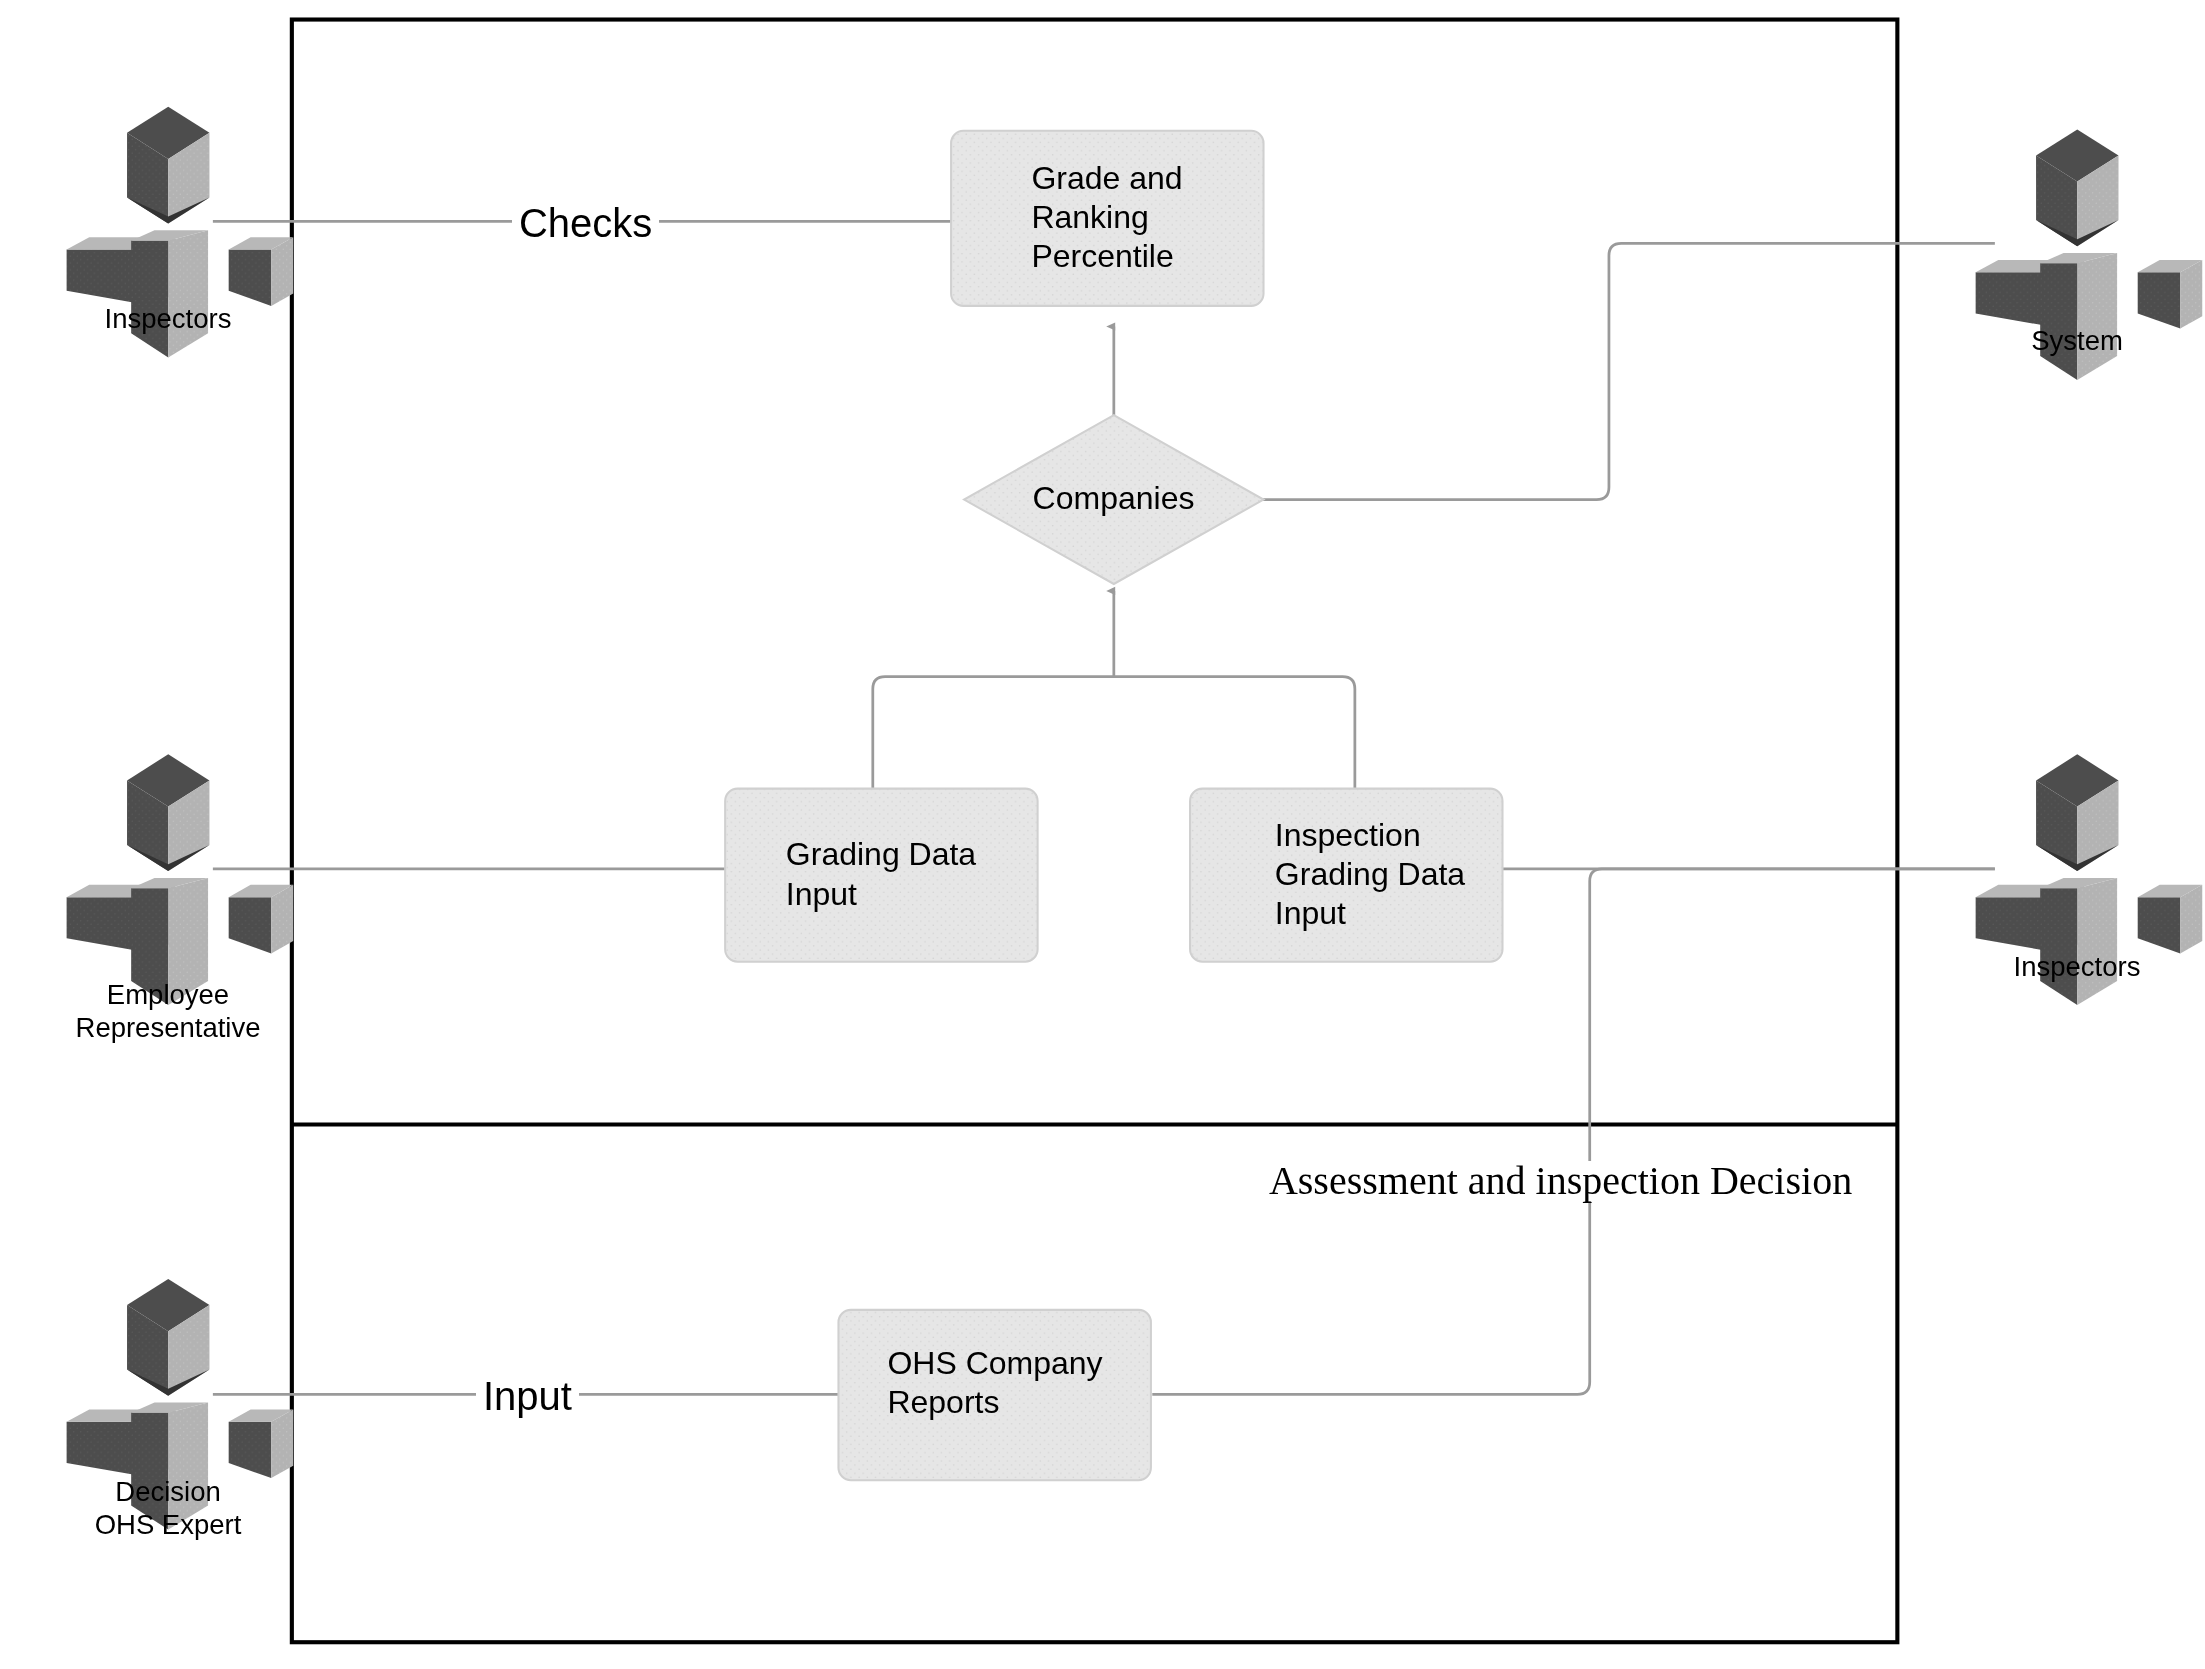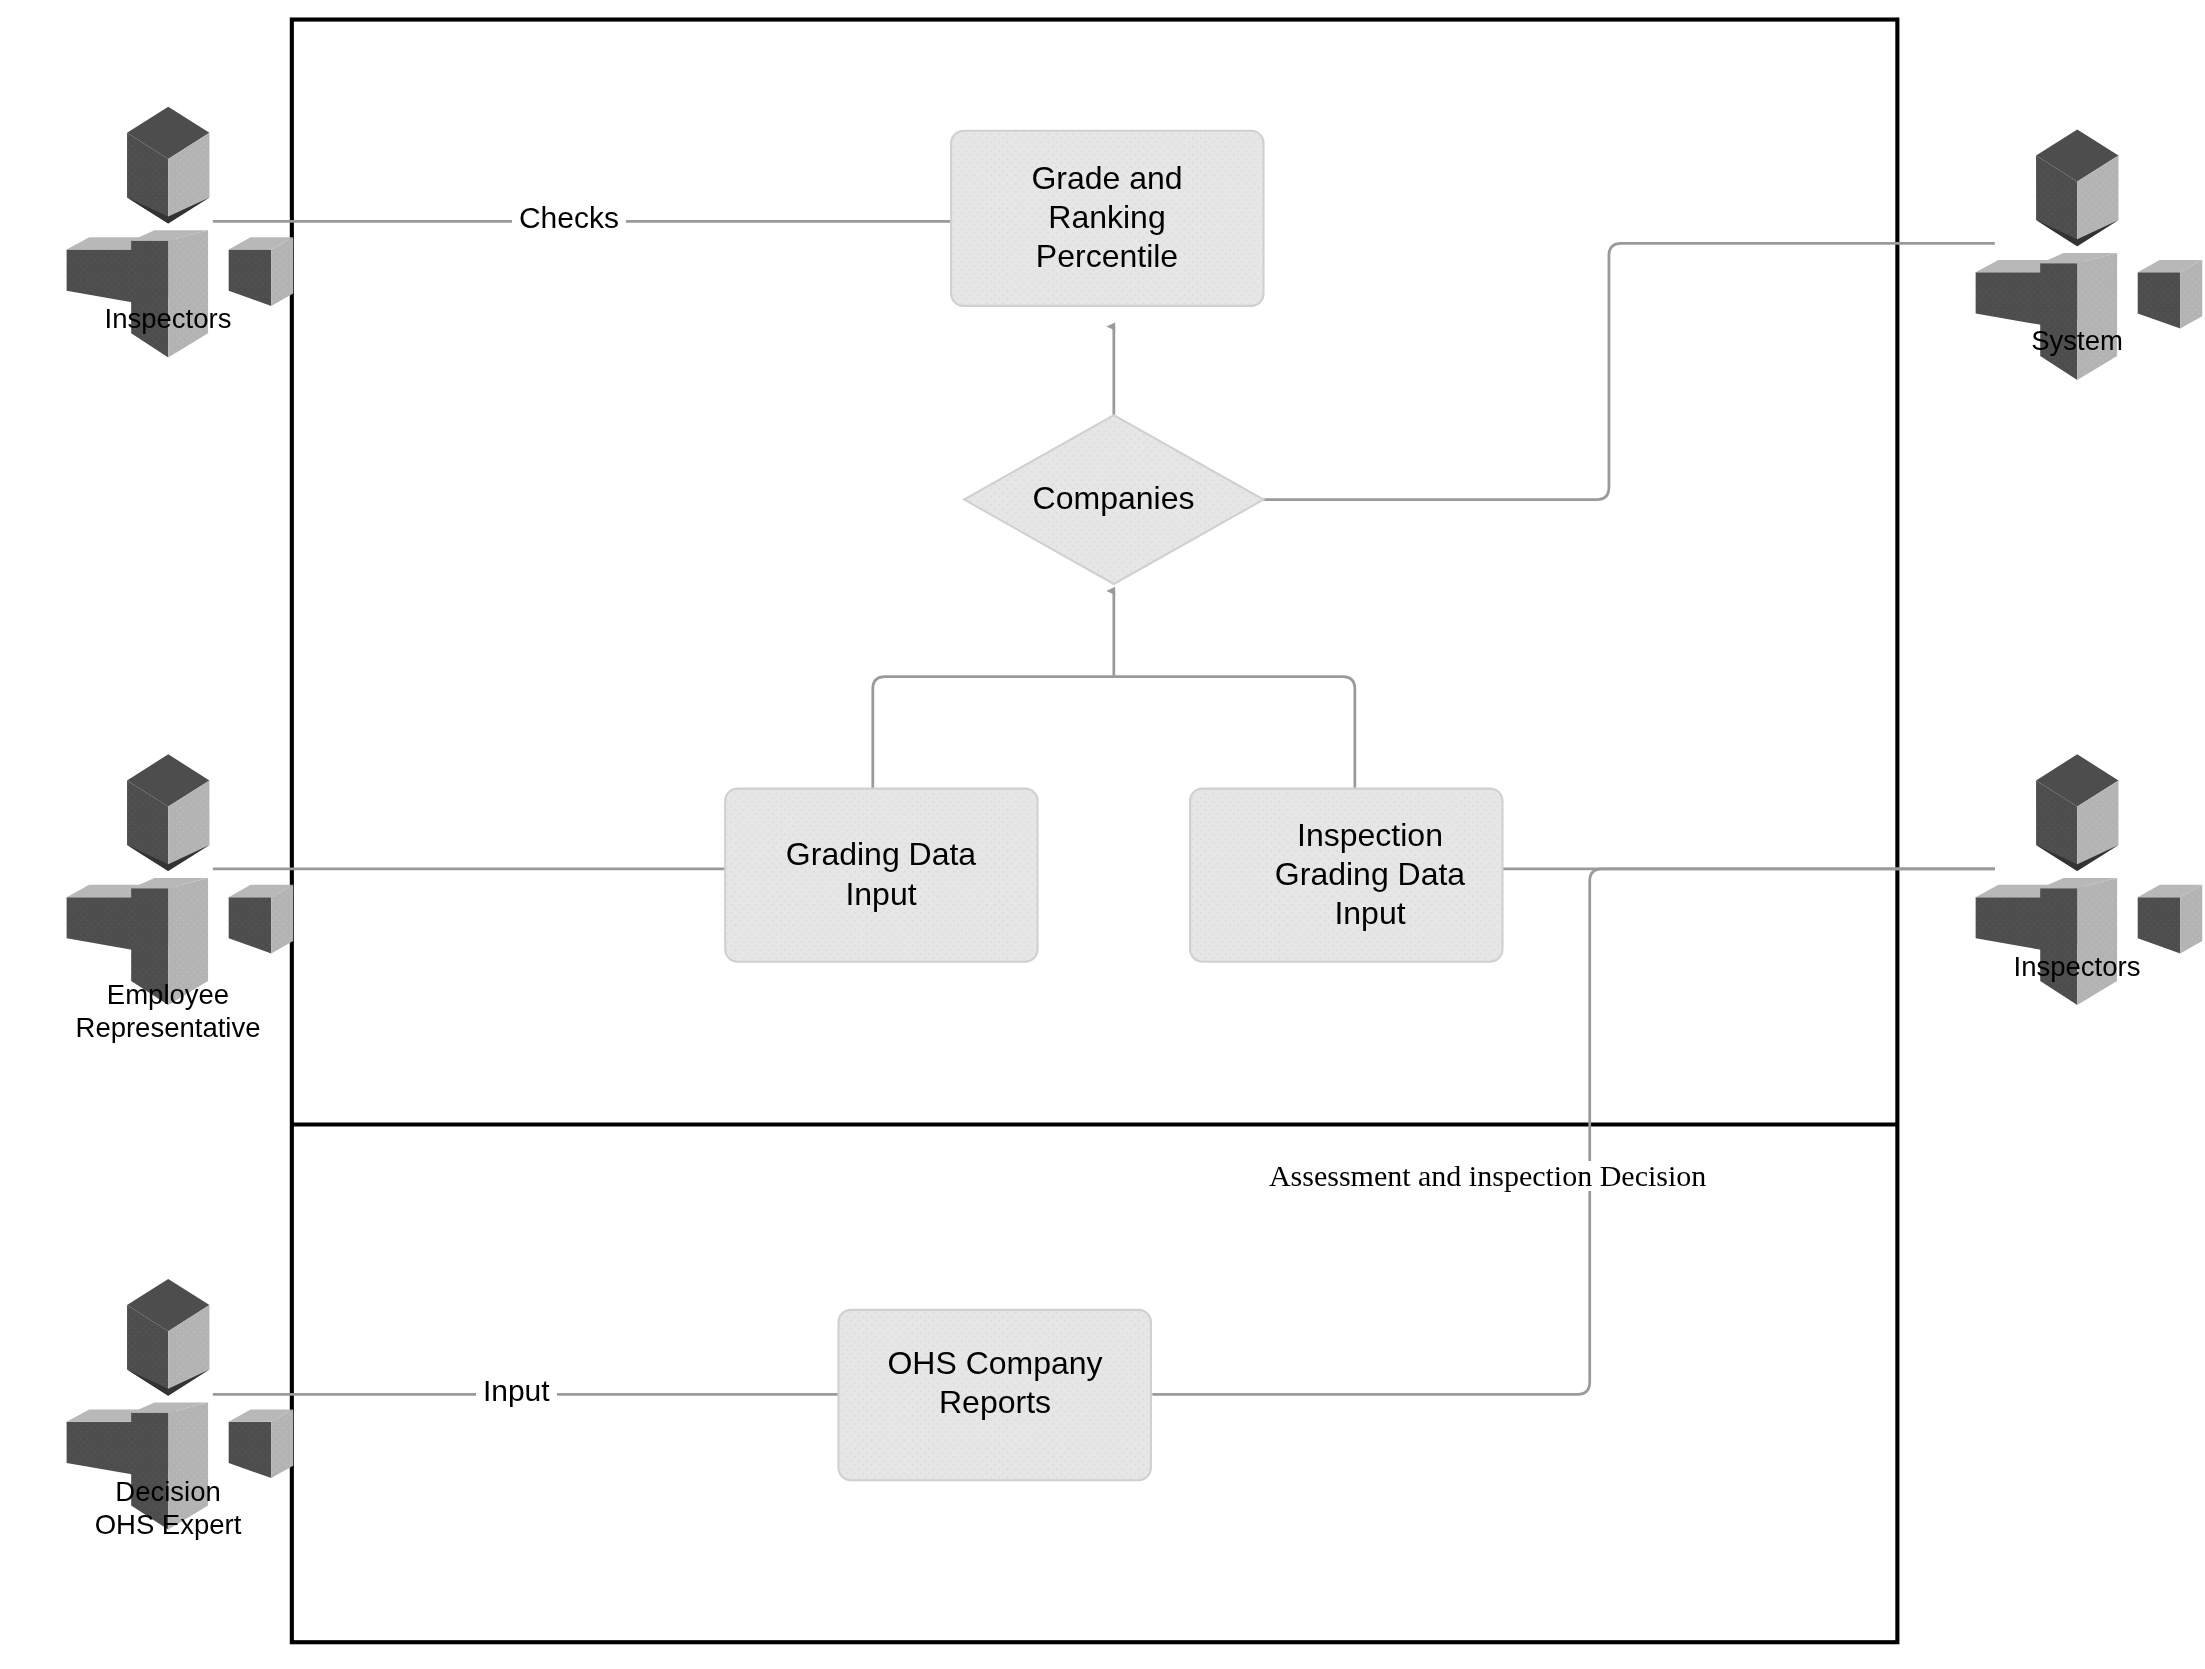--- a/index.html
+++ b/index.html
@@ -7,29 +7,29 @@
   body{
     width:2205px;height:1670px;position:relative;overflow:hidden;
     font-family:"Liberation Sans","DejaVu Sans",sans-serif;
     color:#000000;
   }
   #canvas{position:absolute;left:0;top:0;width:2205px;height:1670px;}
   svg.layer{position:absolute;left:0;top:0;width:2205px;height:1670px;}
 
   .node-label{
     position:absolute;display:flex;align-items:center;justify-content:center;
-    text-align:center;line-height:1.22;color:#000;
+    text-align:left;line-height:1.22;color:#000;
     font-size:32px;white-space:pre-line;pointer-events:none;
   }
   .actor-label{
     position:absolute;text-align:center;line-height:1.2;
     font-size:27.5px;color:#000;white-space:pre-line;
   }
   .edge-label{
-    position:absolute;font-size:30px;color:#000;background:#ffffff;
+    position:absolute;font-size:40px;color:#000;background:#ffffff;
     padding:0 6.9px;white-space:nowrap;line-height:1;
   }
 </style>
 </head>
 <body>
 
 <div id="canvas">
 
   <svg class="layer" viewBox="0 0 3211 2431" xmlns="http://www.w3.org/2000/svg">
     <defs>

